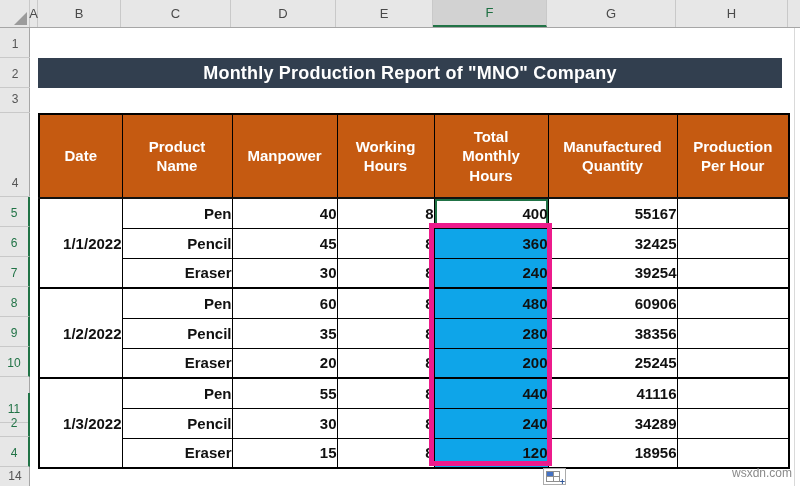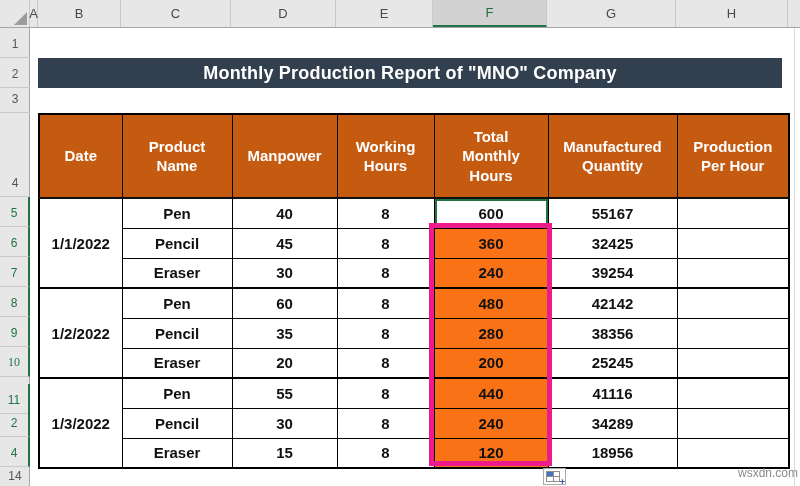--- a/index.html
+++ b/index.html
@@ -19,37 +19,37 @@
   .row-cell{position:absolute;left:0;width:30px;display:flex;align-items:flex-end;justify-content:center;
     padding-bottom:6px;font-size:12px;color:#555555;border-bottom:1px solid #C9C9C9;box-sizing:border-box;}
   .row-cell.sel-row{color:#217346;border-right:2px solid #217346;}
   
   .banner{position:absolute;left:38px;top:58px;width:744px;height:30px;background:#323F4F;
     color:#FFFFFF;font-size:18px;font-weight:bold;display:flex;align-items:center;justify-content:center;letter-spacing:.2px;}
   
   table.prod{position:absolute;left:38px;top:113px;border-collapse:collapse;table-layout:fixed;border:2px solid #000;}
   table.prod th{background:#C55A11;color:#fff;font-weight:bold;font-size:15px;line-height:1.3;
     white-space:pre-line;text-align:center;vertical-align:middle;border:1px solid #000;border-bottom:2px solid #111;padding:0;}
-  table.prod td{border:1px solid #000;text-align:center;vertical-align:middle;font-size:15px;font-weight:600;color:#111;padding:0;}
+  table.prod td{border:1px solid #000;text-align:right;vertical-align:middle;font-size:15px;font-weight:600;color:#111;padding:0;}
   table.prod tr.hdr{height:84px;}
   table.prod tr.r{height:30px;}
   table.prod tr.g-start td{border-top:2px solid #000;}
-  td.f-sel{background:#f97316;}
+  td.f-sel{background:#0ea5e9;}
   td.f-active{box-shadow:inset 0 0 0 2px #217346;}
   
   .pink-box{position:absolute;left:429px;top:223px;width:123px;height:243px;border:5px solid #ED1B8C;box-sizing:border-box;pointer-events:none;}
   
   .afo{position:absolute;left:543px;top:468px;width:23px;height:17px;background:#fff;border:1px solid #ABABAB;box-sizing:border-box;}
   .afo .box{position:absolute;left:2px;top:2px;width:14px;height:11px;border:1px solid #8F8F8F;background:#fff;box-sizing:border-box;}
   .afo .blue{position:absolute;left:3px;top:3px;width:6px;height:4px;background:#4472C4;}
   .afo .vline{position:absolute;left:9px;top:2px;width:1px;height:11px;background:#8F8F8F;}
   .afo .hline{position:absolute;left:2px;top:7px;width:14px;height:1px;background:#8F8F8F;}
   .afo .plus{position:absolute;right:0px;bottom:-3px;color:#2E5597;font-size:9px;font-weight:bold;line-height:9px;}
   
-  .watermark{position:absolute;left:726px;top:466px;width:72px;text-align:right;font-size:12px;color:#8A8A8A;}
+  .watermark{position:absolute;left:726px;top:466px;width:72px;text-align:center;font-size:12px;color:#8A8A8A;}
   .edge-line{position:absolute;left:794px;top:28px;width:1px;height:458px;background:#D9D9D9;}
 </style>
 </head>
 <body>
 
 <div id="screen">
 
   <div class="col-strip">
     <div class="corner">
       <div class="tri"></div>
@@ -67,22 +67,22 @@
   <div class="row-strip">
     <div class="row-cell" style="top:0;height:30px;">1</div>
     <div class="row-cell" style="top:30px;height:30px;">2</div>
     <div class="row-cell" style="top:60px;height:25px;">3</div>
     <div class="row-cell" style="top:85px;height:84px;">4</div>
     <div class="row-cell sel-row" style="top:169px;height:30px;">5</div>
     <div class="row-cell sel-row" style="top:199px;height:30px;">6</div>
     <div class="row-cell sel-row" style="top:229px;height:30px;">7</div>
     <div class="row-cell sel-row" style="top:259px;height:30px;">8</div>
     <div class="row-cell sel-row" style="top:289px;height:30px;">9</div>
-    <div class="row-cell sel-row" style="top:319px;height:30px;font-family:Liberation Serif, serif;">10</div>
-    <div class="row-cell sel-row" style="top:356px;height:30px;">11</div>
+    <div class="row-cell sel-row" style="top:319px;height:30px;">10</div>
+    <div class="row-cell sel-row" style="top:365px;height:30px;">11</div>
     <div class="row-cell sel-row" style="top:379px;height:30px;">2</div>
     <div class="row-cell sel-row" style="top:409px;height:30px;">4</div>
     <div class="row-cell" style="top:453px;height:19px;padding-bottom:16px;">14</div>
   </div>
 
   <div class="banner">Monthly Production Report of "MNO" Company</div>
 
   <table class="prod">
     <colgroup>
       <col style="width:83px">
@@ -108,21 +108,21 @@
 Quantity</th>
       <th>Production
 Per Hour</th>
     </tr>
 
     <tr class="r">
       <td rowspan="3">1/1/2022</td>
       <td>Pen</td>
       <td>40</td>
       <td>8</td>
-      <td class="f-active">600</td>
+      <td class="f-active">400</td>
       <td>55167</td>
       <td></td>
     </tr>
     <tr class="r">
       <td>Pencil</td>
       <td>45</td>
       <td>8</td>
       <td class="f-sel">360</td>
       <td>32425</td>
       <td></td>
@@ -135,21 +135,21 @@
       <td>39254</td>
       <td></td>
     </tr>
 
     <tr class="r g-start">
       <td rowspan="3">1/2/2022</td>
       <td>Pen</td>
       <td>60</td>
       <td>8</td>
       <td class="f-sel">480</td>
-      <td>42142</td>
+      <td>60906</td>
       <td></td>
     </tr>
     <tr class="r">
       <td>Pencil</td>
       <td>35</td>
       <td>8</td>
       <td class="f-sel">280</td>
       <td>38356</td>
       <td></td>
     </tr>

